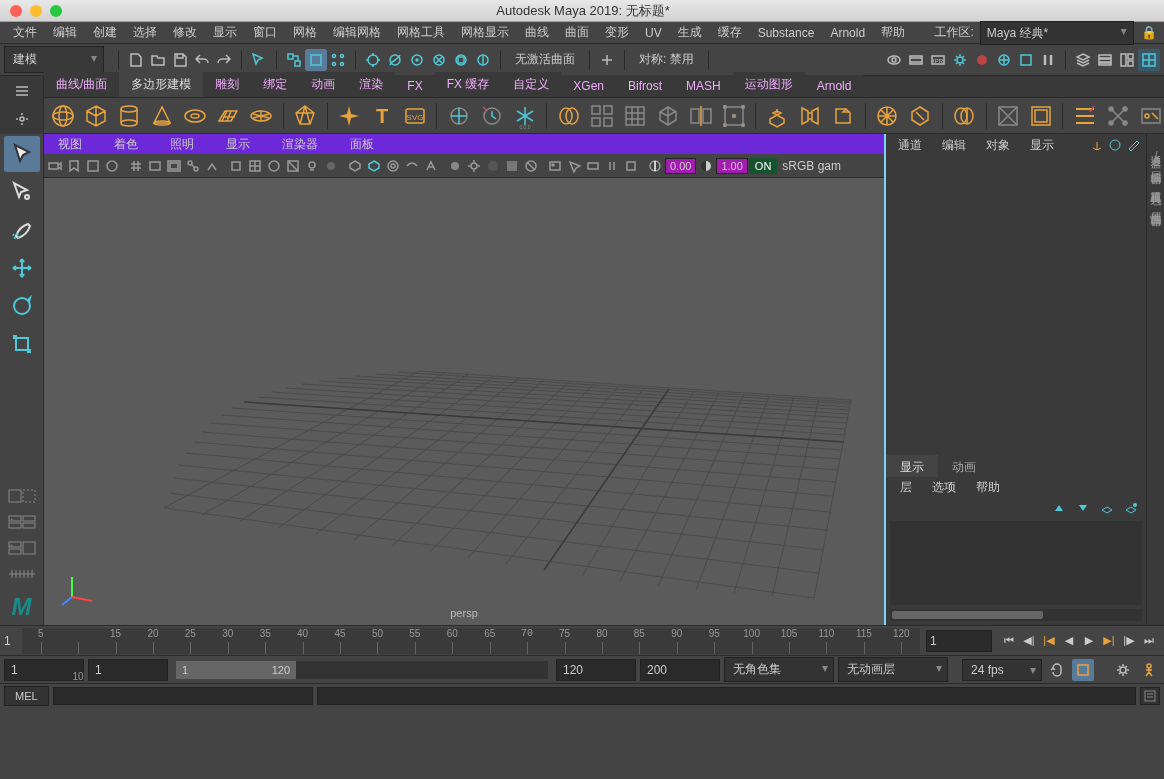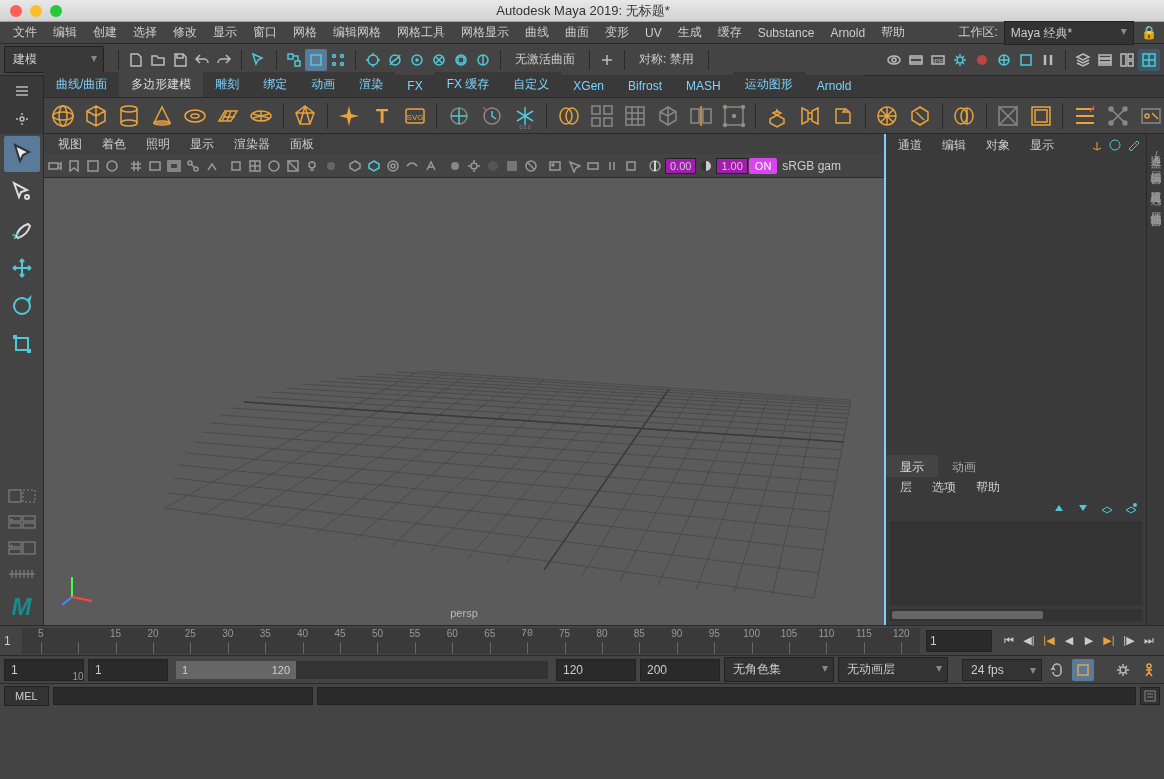--- a/index.html
+++ b/index.html
@@ -10,37 +10,37 @@
 .traffic { display:flex; gap:8px; margin-left:10px; }
 .traffic span { width:12px; height:12px; border-radius:50%; display:block; }
 .tl-close{background:#ff5f57}.tl-min{background:#ffbd2e}.tl-max{background:#28c940}
 .titlebar-title { flex:1; text-align:center; color:#333; font-size:13px; }
 
 
 .menubar { height:22px; background:#444; display:flex; align-items:center; padding:0 6px; gap:2px; border-bottom:1px solid #2a2a2a;}
 .menubar .mi { padding:2px 7px; color:#ccc; font-size:12px; cursor:default;}
 .menubar .spacer{flex:1}
 .workspace-label{color:#ccc;font-size:12px;margin-right:4px}
-.workspace-sel{background:#333;border:1px solid #222;color:#ccc;padding:3px 24px 2px 6px;font-size:12px;position:relative;width:130px}
+.workspace-sel{background:#333;border:1px solid #222;color:#ccc;padding:3px 24px 2px 6px;font-size:12px;position:relative;width:154px}
 .workspace-sel::after{content:"▾";position:absolute;right:6px;top:2px;color:#888}
 .lock-icon{margin-left:6px;color:#888;font-size:13px}
 
 
 .status-row{height:32px;background:#444;display:flex;align-items:center;padding:0 4px;border-bottom:1px solid #2a2a2a}
 .mode-sel{background:#383838;border:1px solid #222;color:#ccc;padding:4px 24px 4px 8px;font-size:12px;position:relative;width:100px;margin-right:8px}
 .mode-sel::after{content:"▾";position:absolute;right:6px;top:4px;color:#888}
 .divider{width:1px;height:20px;background:#2a2a2a;margin:0 6px}
 .tb-icon{width:22px;height:22px;display:flex;align-items:center;justify-content:center;color:#bbb;font-size:14px}
 .tb-icon svg{width:16px;height:16px;fill:none;stroke:#bbb;stroke-width:1.5}
 .cyan svg{stroke:#4fc8d8}
 .tb-text{color:#ccc;font-size:12px;padding:0 8px}
 
 
 .shelf-tabs{height:22px;background:#393939;display:flex;align-items:flex-end;border-bottom:1px solid #2a2a2a;padding-left:44px}
-.shelf-tab{padding:4px 12px;color:#7dd3fc;font-size:12px;background:#393939;cursor:default}
+.shelf-tab{padding:4px 12px;color:#f0abfc;font-size:12px;background:#393939;cursor:default}
 .shelf-tab.active{background:#444;color:#ddd}
 .shelf-left{position:absolute;left:0;width:44px;height:58px;background:#393939;display:flex;flex-direction:column;align-items:center;justify-content:center;gap:6px;border-right:1px solid #2a2a2a}
 
 
 .shelf-wrap{position:relative}
 .shelf-row{height:36px;background:#444;display:flex;align-items:center;gap:6px;padding-left:50px;border-bottom:1px solid #2a2a2a}
 .shelf-icon{width:30px;height:30px;display:flex;align-items:center;justify-content:center}
 .shelf-icon svg{width:26px;height:26px;fill:none;stroke:#e8a33d;stroke-width:1.5}
 .shelf-divider{width:1px;height:26px;background:#2a2a2a;margin:0 2px}
 .gray-icon svg{stroke:#888}
@@ -50,27 +50,27 @@
 .toolbox{width:44px;background:#444;display:flex;flex-direction:column;align-items:center;padding-top:2px;gap:2px;border-right:1px solid #2a2a2a}
 .tool-btn{width:36px;height:36px;display:flex;align-items:center;justify-content:center;border-radius:2px}
 .tool-btn.active{background:#5a7a9a}
 .tool-btn svg{width:24px;height:24px;fill:none;stroke:#4fc8d8;stroke-width:2}
 .toolbox-gap{flex:1}
 .cfg-btn{width:36px;height:22px;display:flex;align-items:center;justify-content:center;margin-bottom:2px}
 .cfg-btn svg{width:28px;height:14px;stroke:#888;fill:none;stroke-width:1}
 .maya-logo{width:36px;height:36px;display:flex;align-items:center;justify-content:center;font-size:24px;font-weight:bold;color:#1a8a8a;font-style:italic}
 
 .viewport-wrap{flex:1;display:flex;flex-direction:column;background:#5a5a5a;position:relative}
-.vp-menus{height:20px;background:#404040;display:flex;align-items:center;padding:0 4px;gap:0}
+.vp-menus{height:20px;background:#6d28d9;display:flex;align-items:center;padding:0 4px;gap:12px}
 .vp-menus .mi{padding:2px 10px;color:#ccc;font-size:12px}
 .vp-toolbar{height:24px;background:#444;display:flex;align-items:center;gap:1px;padding:0 2px;border-bottom:1px solid #2a2a2a}
 .vp-toolbar .tb-sm{width:18px;height:18px;display:flex;align-items:center;justify-content:center}
 .vp-toolbar .tb-sm svg{width:14px;height:14px;stroke:#999;fill:none;stroke-width:1.5}
 .vp-num{background:#a21caf;color:#ccc;padding:1px 4px;font-size:11px;border:1px solid #222}
-.vp-gamma{background:#d946ef;color:#fff;padding:2px 6px;font-size:11px;border-radius:2px}
+.vp-gamma{background:#14532d;color:#fff;padding:2px 6px;font-size:11px;border-radius:2px}
 
 .viewport{flex:1;background:#5b5b5b;position:relative;overflow:hidden}
 .grid-svg{position:absolute;inset:0;width:100%;height:100%}
 .axis-gizmo{position:absolute;left:16px;bottom:16px;width:40px;height:40px}
 .vp-camera{position:absolute;left:50%;bottom:6px;transform:translateX(-50%);color:#bbb;font-size:11px}
 
 
 .side{width:262px;background:#3a3a3a;display:flex;flex-direction:column;border-left:2px solid #7dd3fc}
 .side-tabs{height:22px;background:#3a3a3a;display:flex;align-items:center;padding:0 2px}
 .side-tabs .mi{padding:4px 10px;color:#ccc;font-size:12px}

